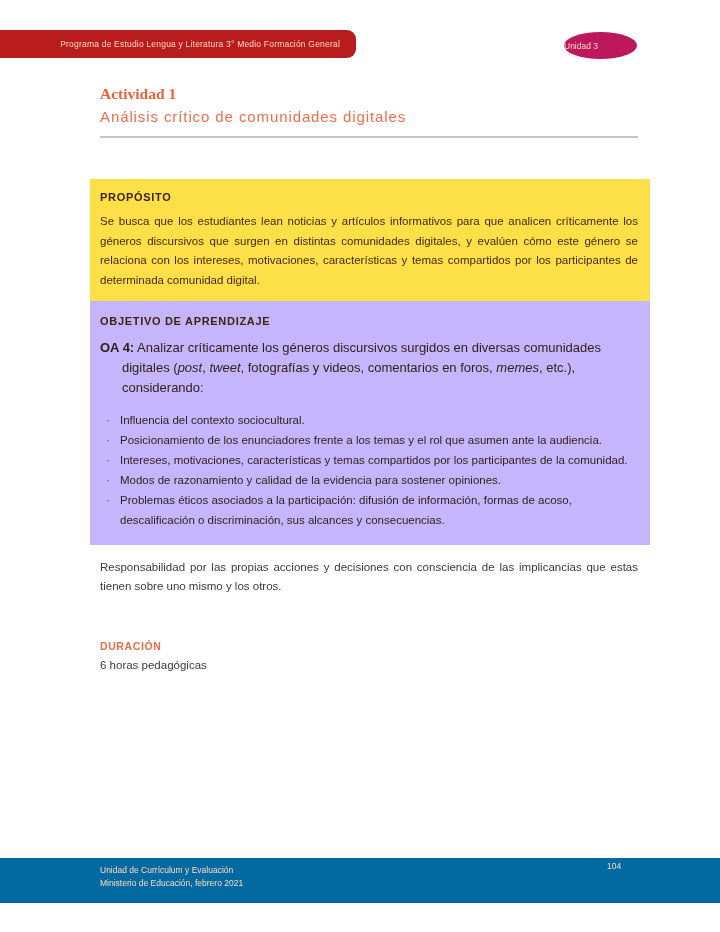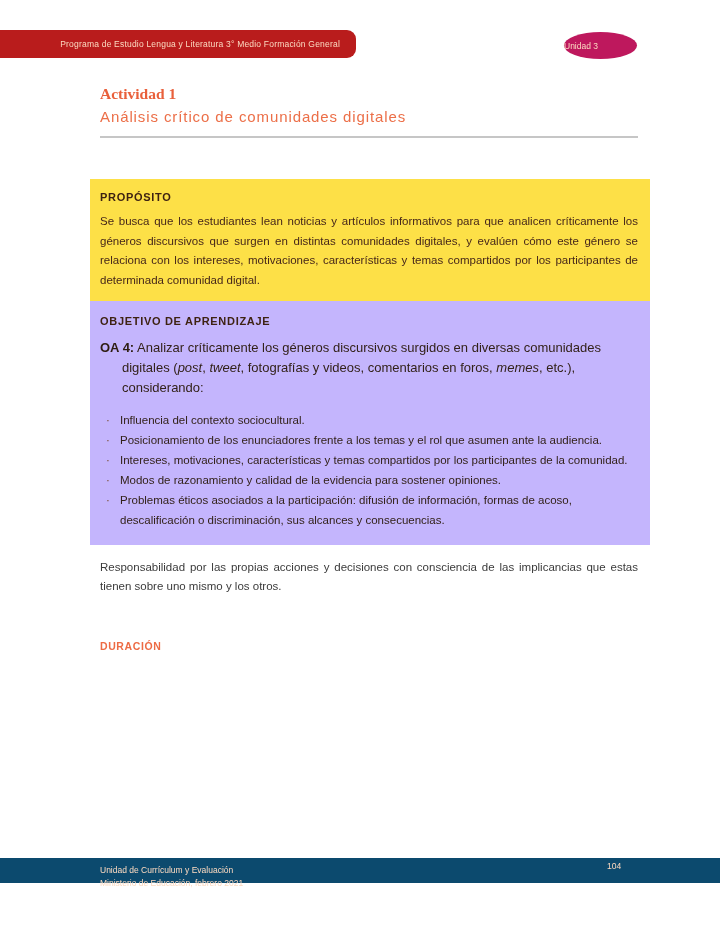--- a/index.html
+++ b/index.html
@@ -141,22 +141,22 @@
   .duracion p {
     margin: 7px 0 0;
     font-size: 11.5px;
     color: #3B3B3B;
   }
 
   
   .footer-bar {
     position: absolute;
     left: 0; top: 858px;
-    width: 720px; height: 25px;
-    background: #0c4a6e;
+    width: 720px; height: 45px;
+    background: #0369a1;
   }
   .footer-lines {
     position: absolute;
     left: 100px; top: 6px;
     font-size: 8.5px;
     line-height: 13px;
     color: #FBD9C0;
   }
   .page-number {
     position: absolute;
@@ -203,20 +203,21 @@
     </section>
 
   </div>
 
   <section class="actitud">
     <p>Responsabilidad por las propias acciones y decisiones con consciencia de las implicancias que estas tienen sobre uno mismo y los otros.</p>
   </section>
 
   <section class="duracion">
     <div class="section-heading">DURACIÓN</div>
+    <p>6 horas pedagógicas</p>
   </section>
 
   <footer class="footer-bar">
     <div class="footer-lines">
       <div>Unidad de Currículum y Evaluación</div>
       <div>Ministerio de Educación, febrero 2021</div>
     </div>
     <div class="page-number">104</div>
   </footer>
 

